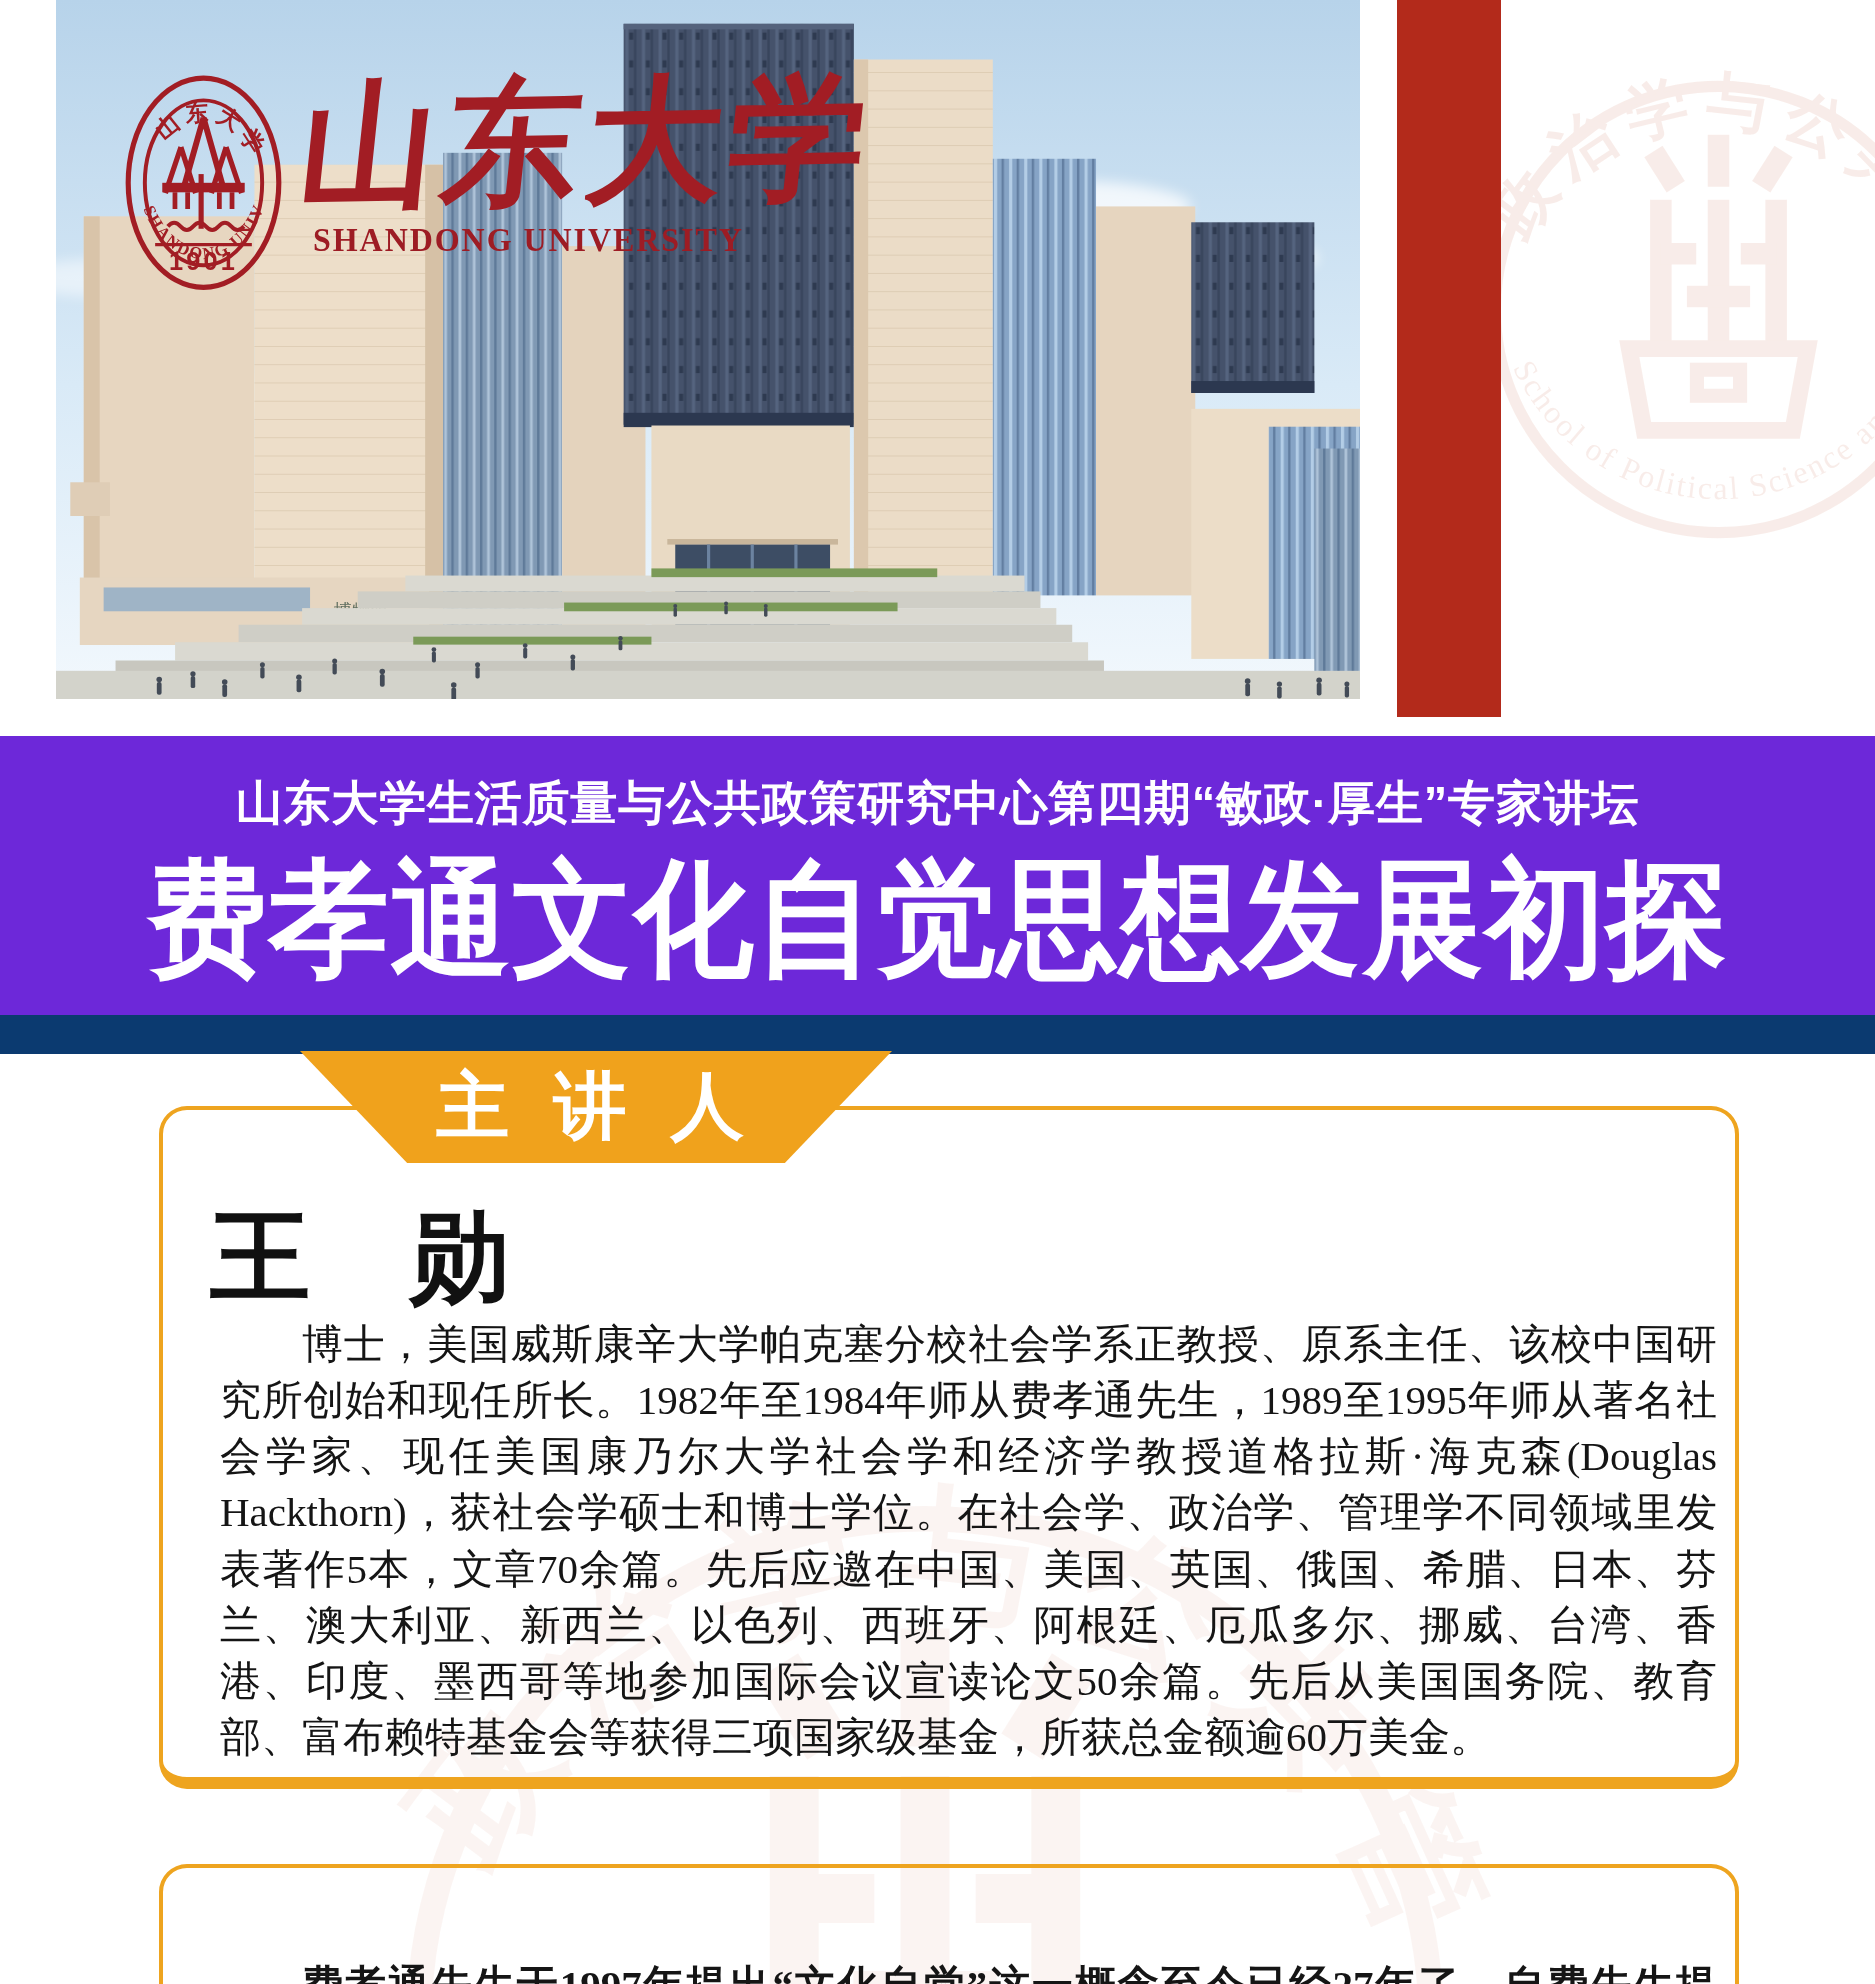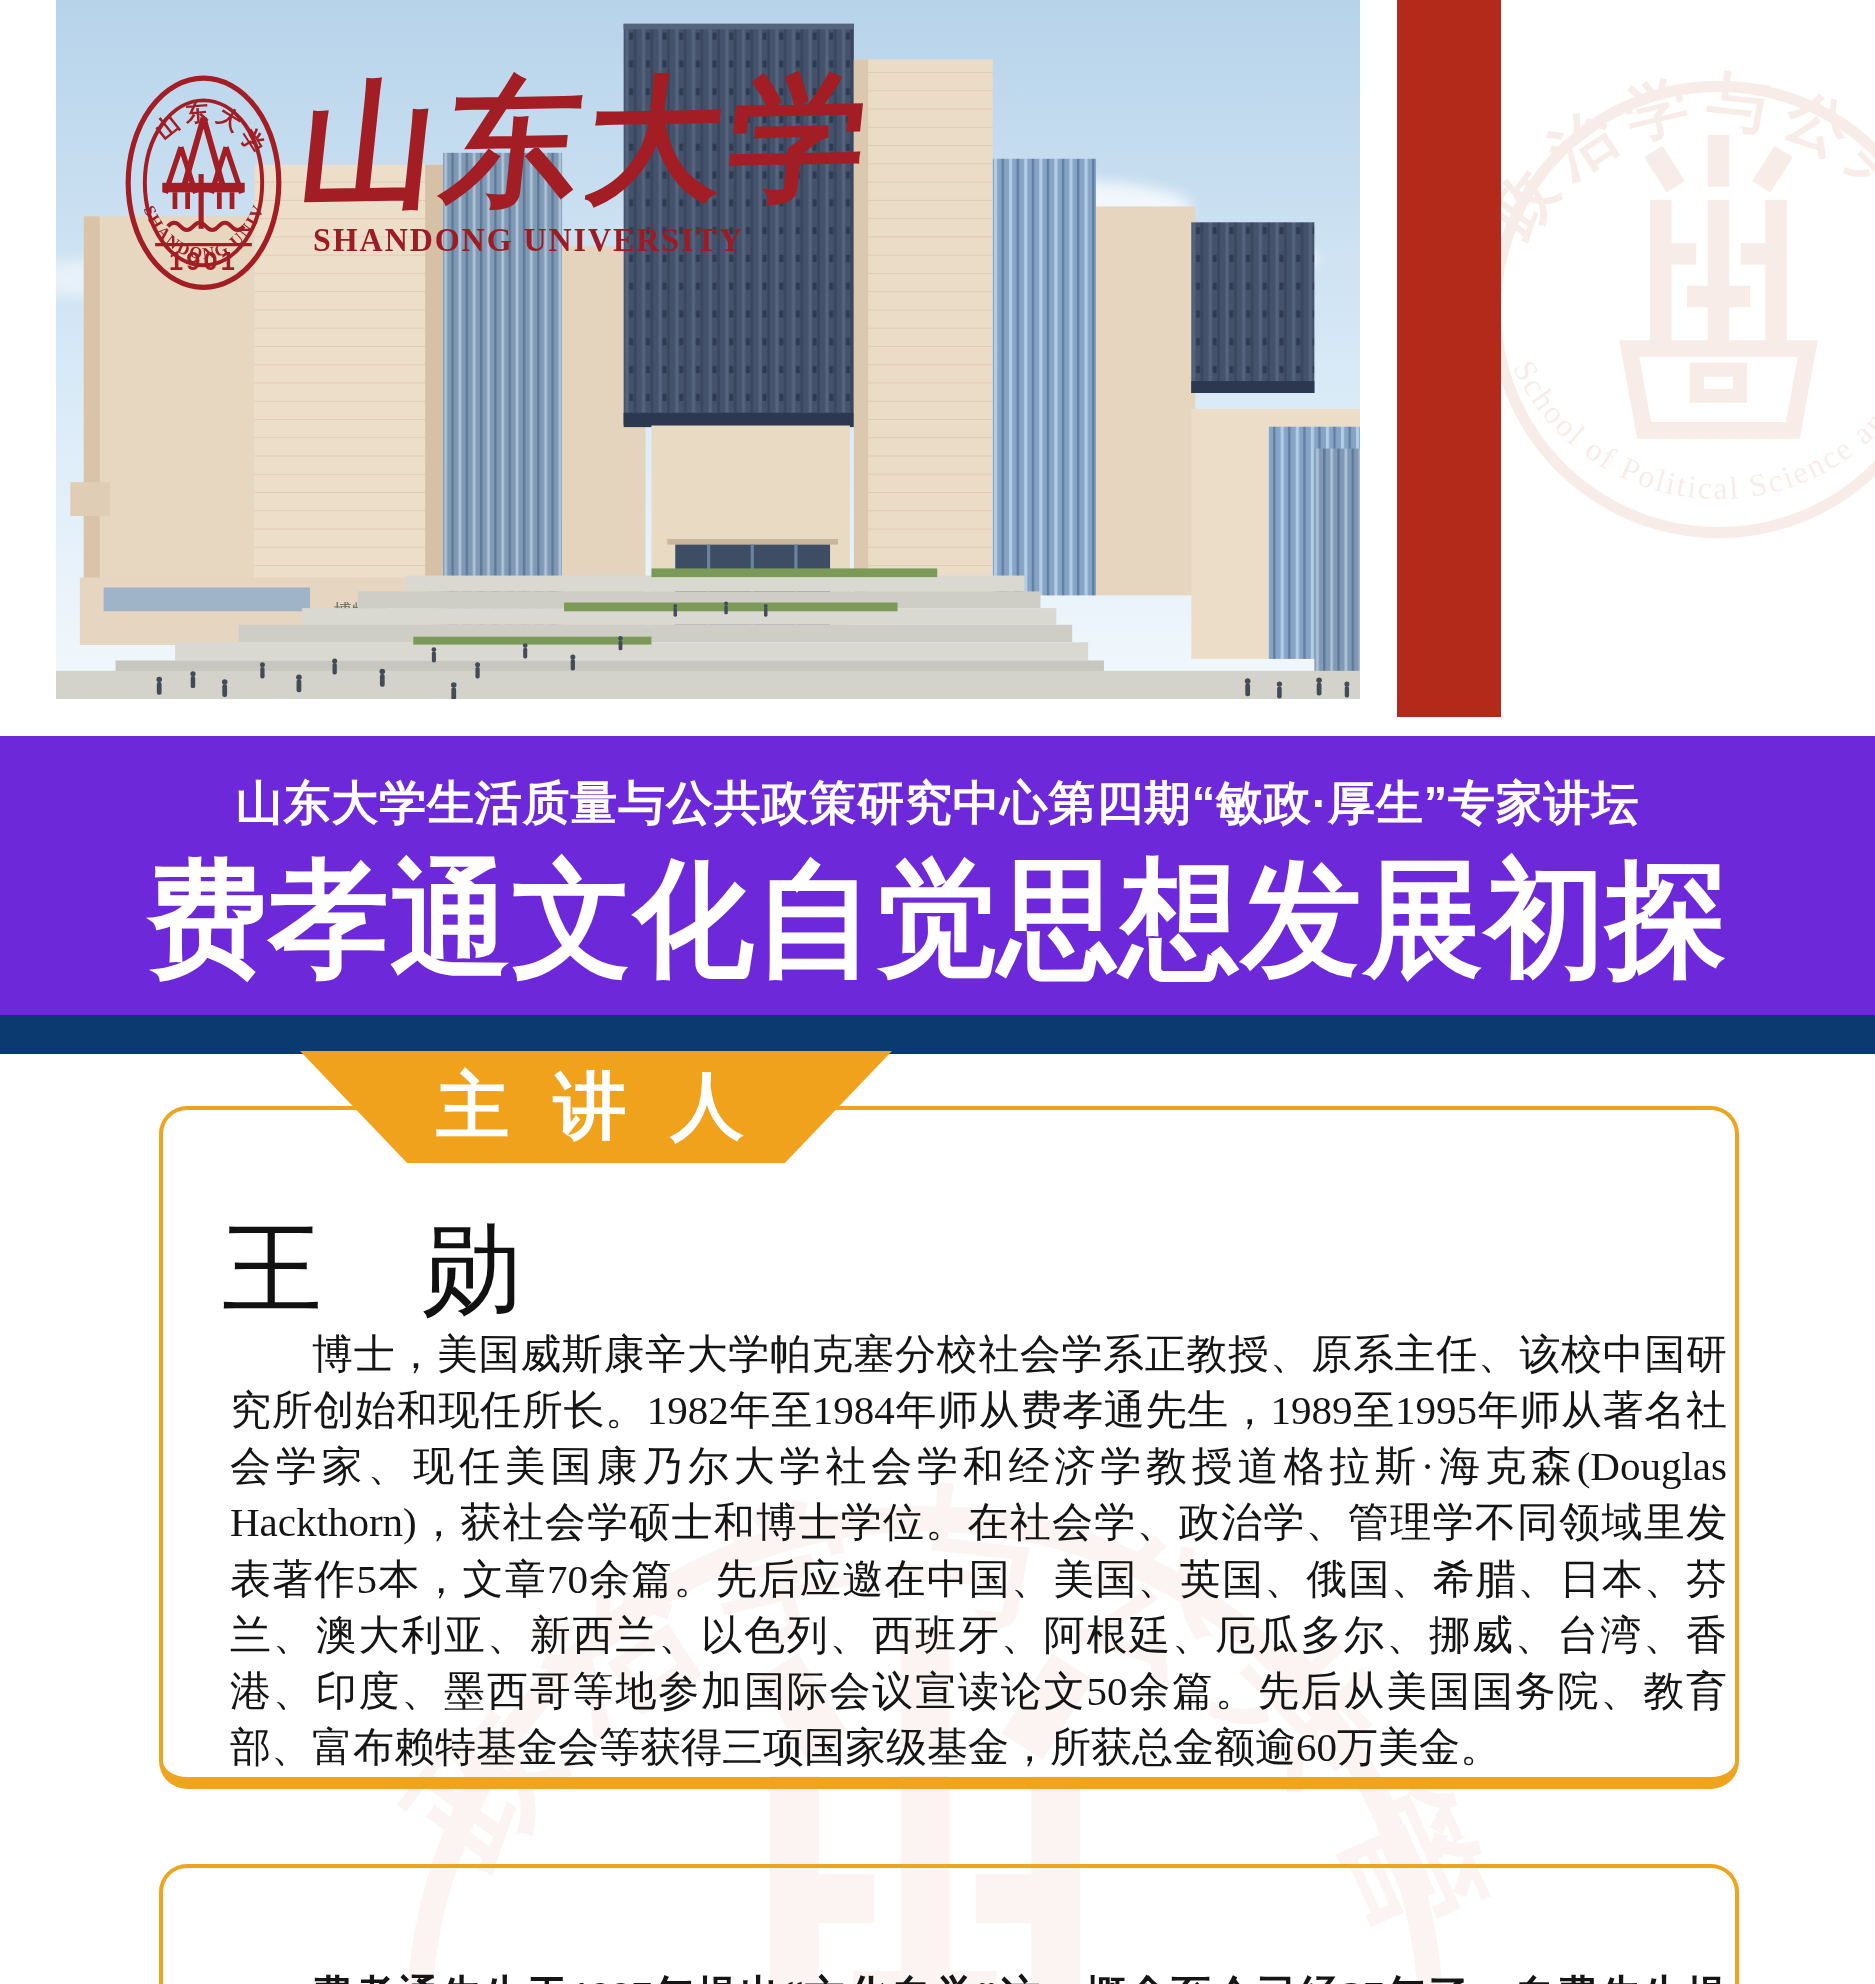--- a/index.html
+++ b/index.html
@@ -38,23 +38,23 @@
   .card{position:absolute;border:4px solid #eea41f;border-bottom-width:12px;border-radius:28px;background:transparent;}
   .card-speaker{left:159px;top:1106px;width:1572px;height:667px;}
   .card-content{left:159px;top:1864px;width:1572px;height:425px;}
   .badge{position:absolute;background:#f0a21c;color:#ffffff;text-align:center;
     font-weight:900;font-size:73px;letter-spacing:12px;
     clip-path:polygon(0 0,100% 0,81.9% 100%,18.1% 100%);
     display:flex;align-items:center;justify-content:center;white-space:nowrap;}
   .badge-speaker{left:300px;top:1051px;width:592px;height:112px;}
   .badge-content{left:300px;top:1825px;width:592px;height:112px;}
 
-  .speaker-name{position:absolute;left:206px;top:1187px;margin:16px;
-    font-family:"Liberation Serif", serif;font-weight:400;font-size:100px;color:#111111;white-space:nowrap;}
-  .bio,.content-text{position:absolute;left:220px;width:1497px;margin:10px;
+  .speaker-name{position:absolute;left:206px;top:1187px;margin:4px;
+    font-family:"Liberation Serif", serif;font-weight:700;font-size:100px;color:#111111;white-space:nowrap;}
+  .bio,.content-text{position:absolute;left:220px;width:1497px;margin:0;
     font-family:"Liberation Serif", serif;color:#151515;font-size:41px;line-height:1.37;
     text-align:justify;text-indent:2em;}
   .bio{top:1316px;font-weight:400;}
   .content-text{top:1957px;font-weight:600;}
 </style>
 </head>
 <body>
 
 <div class="poster">
 

